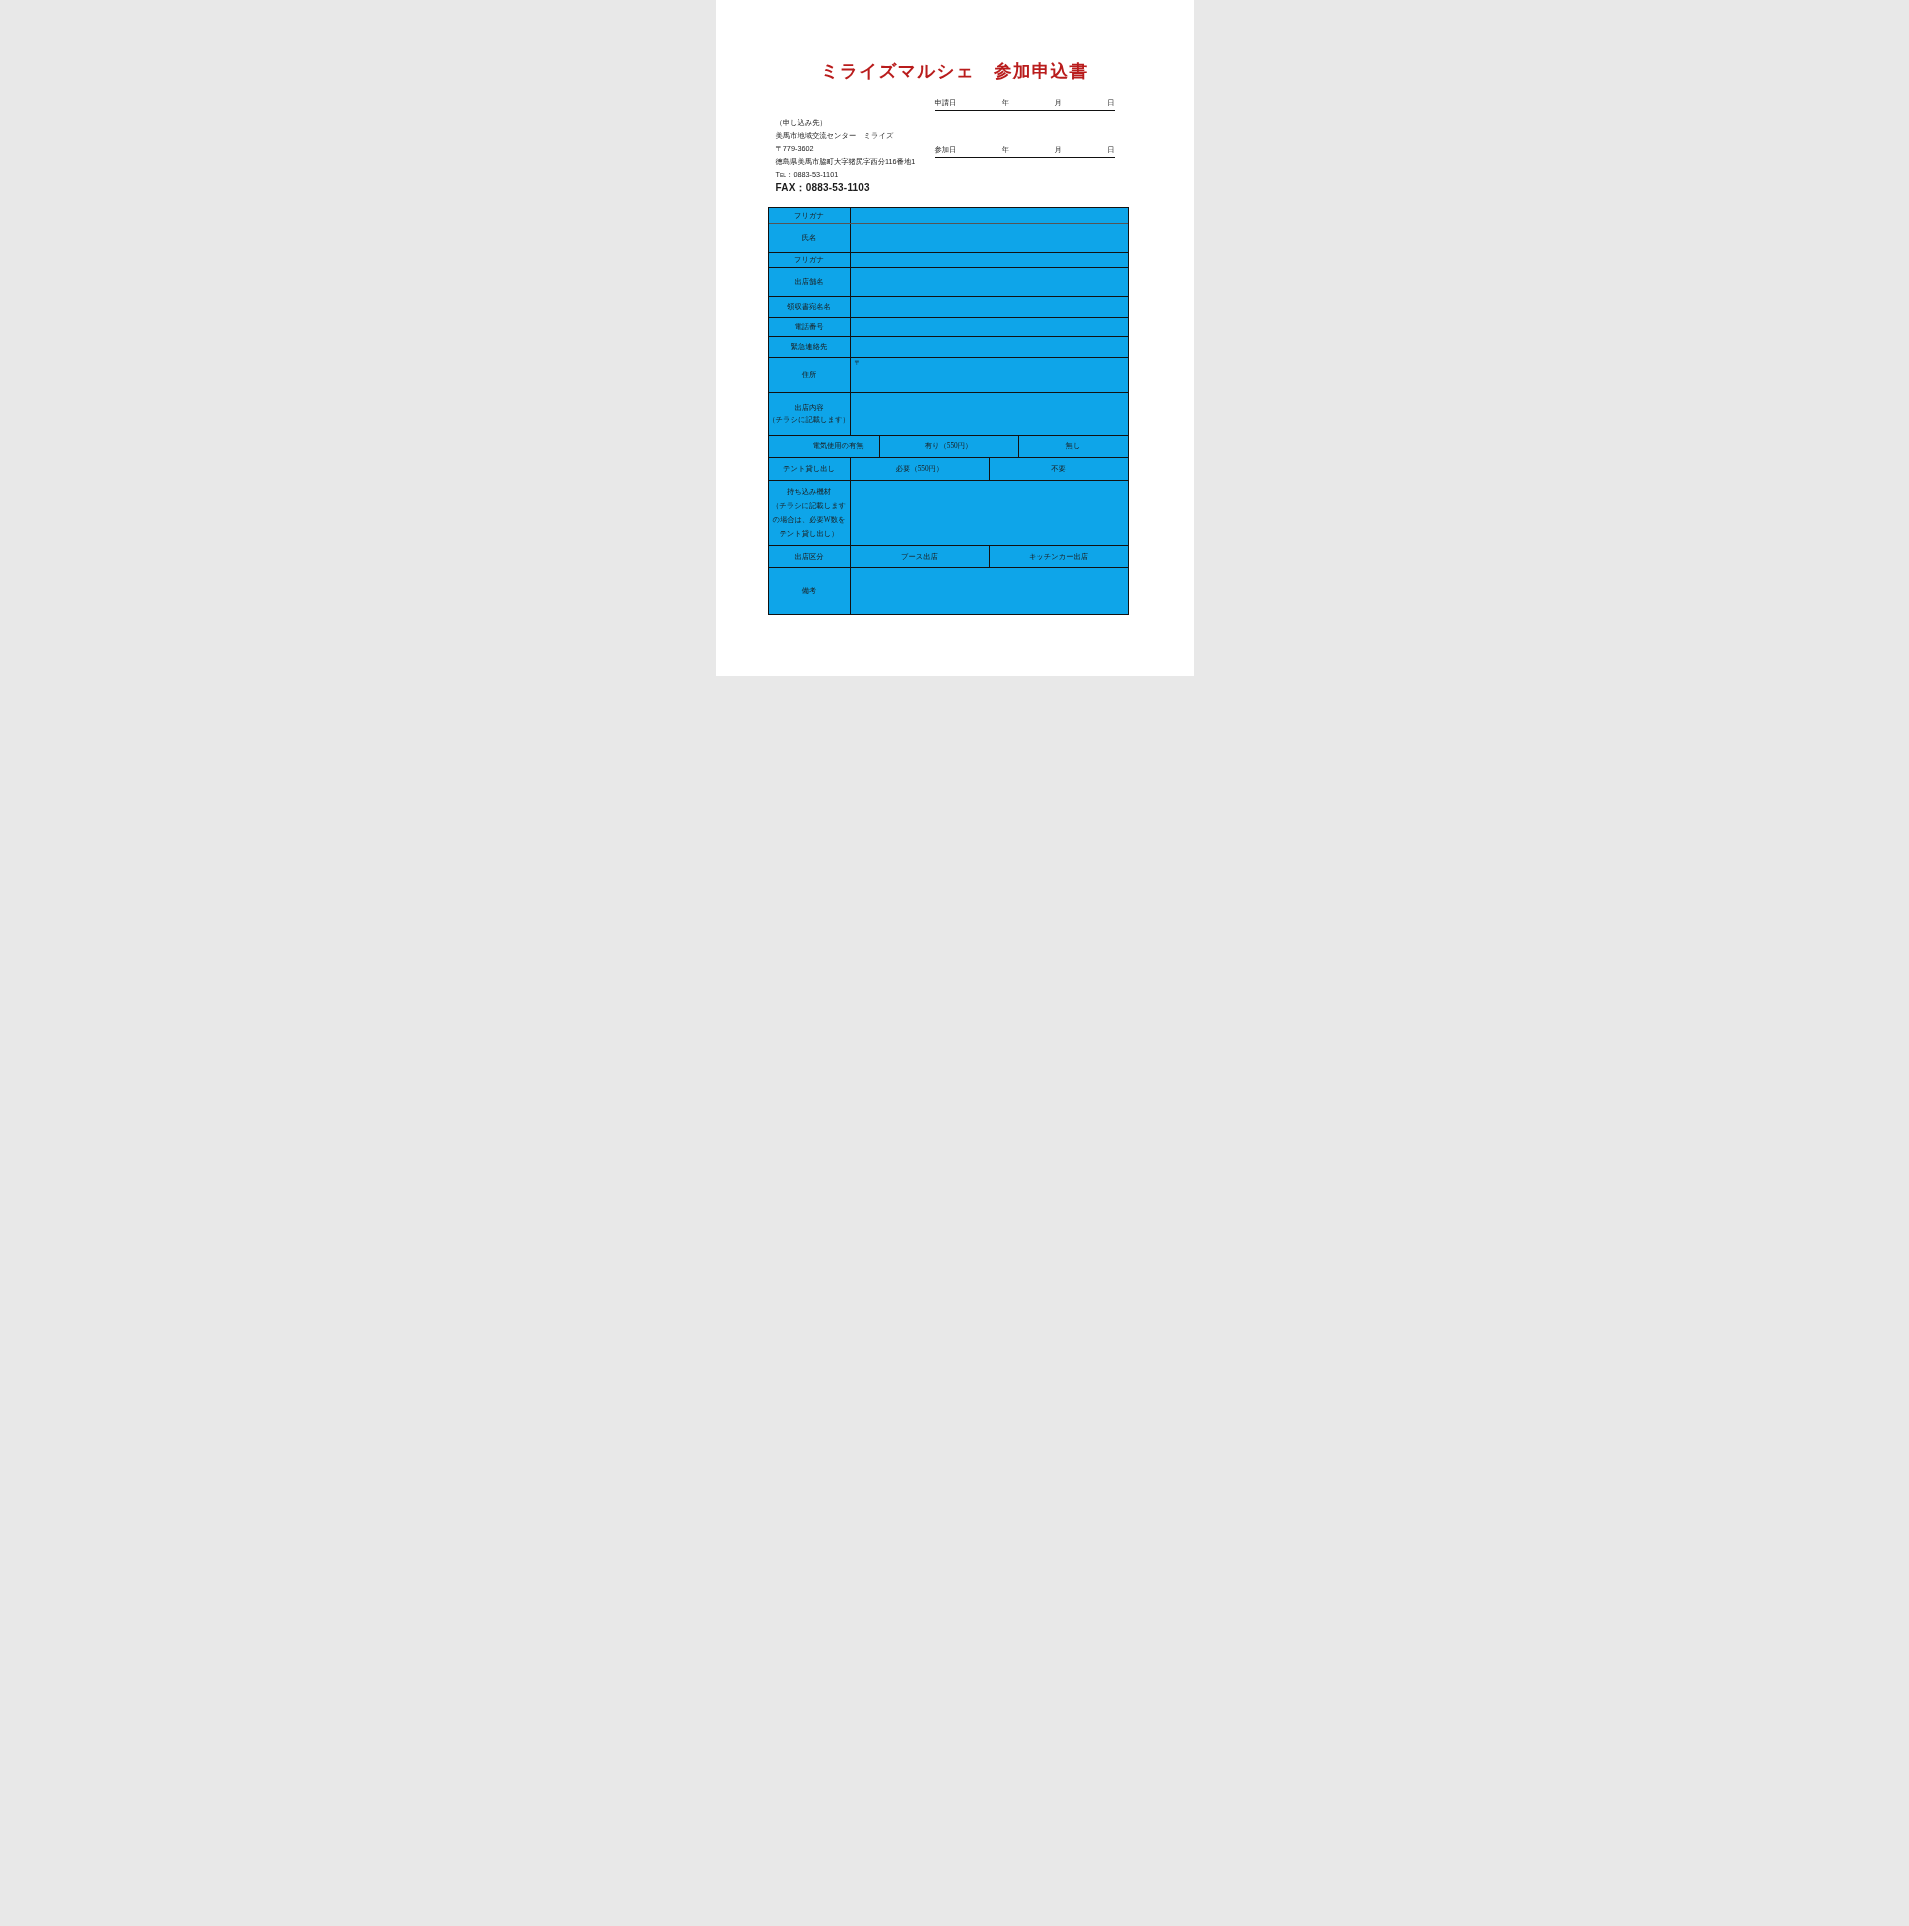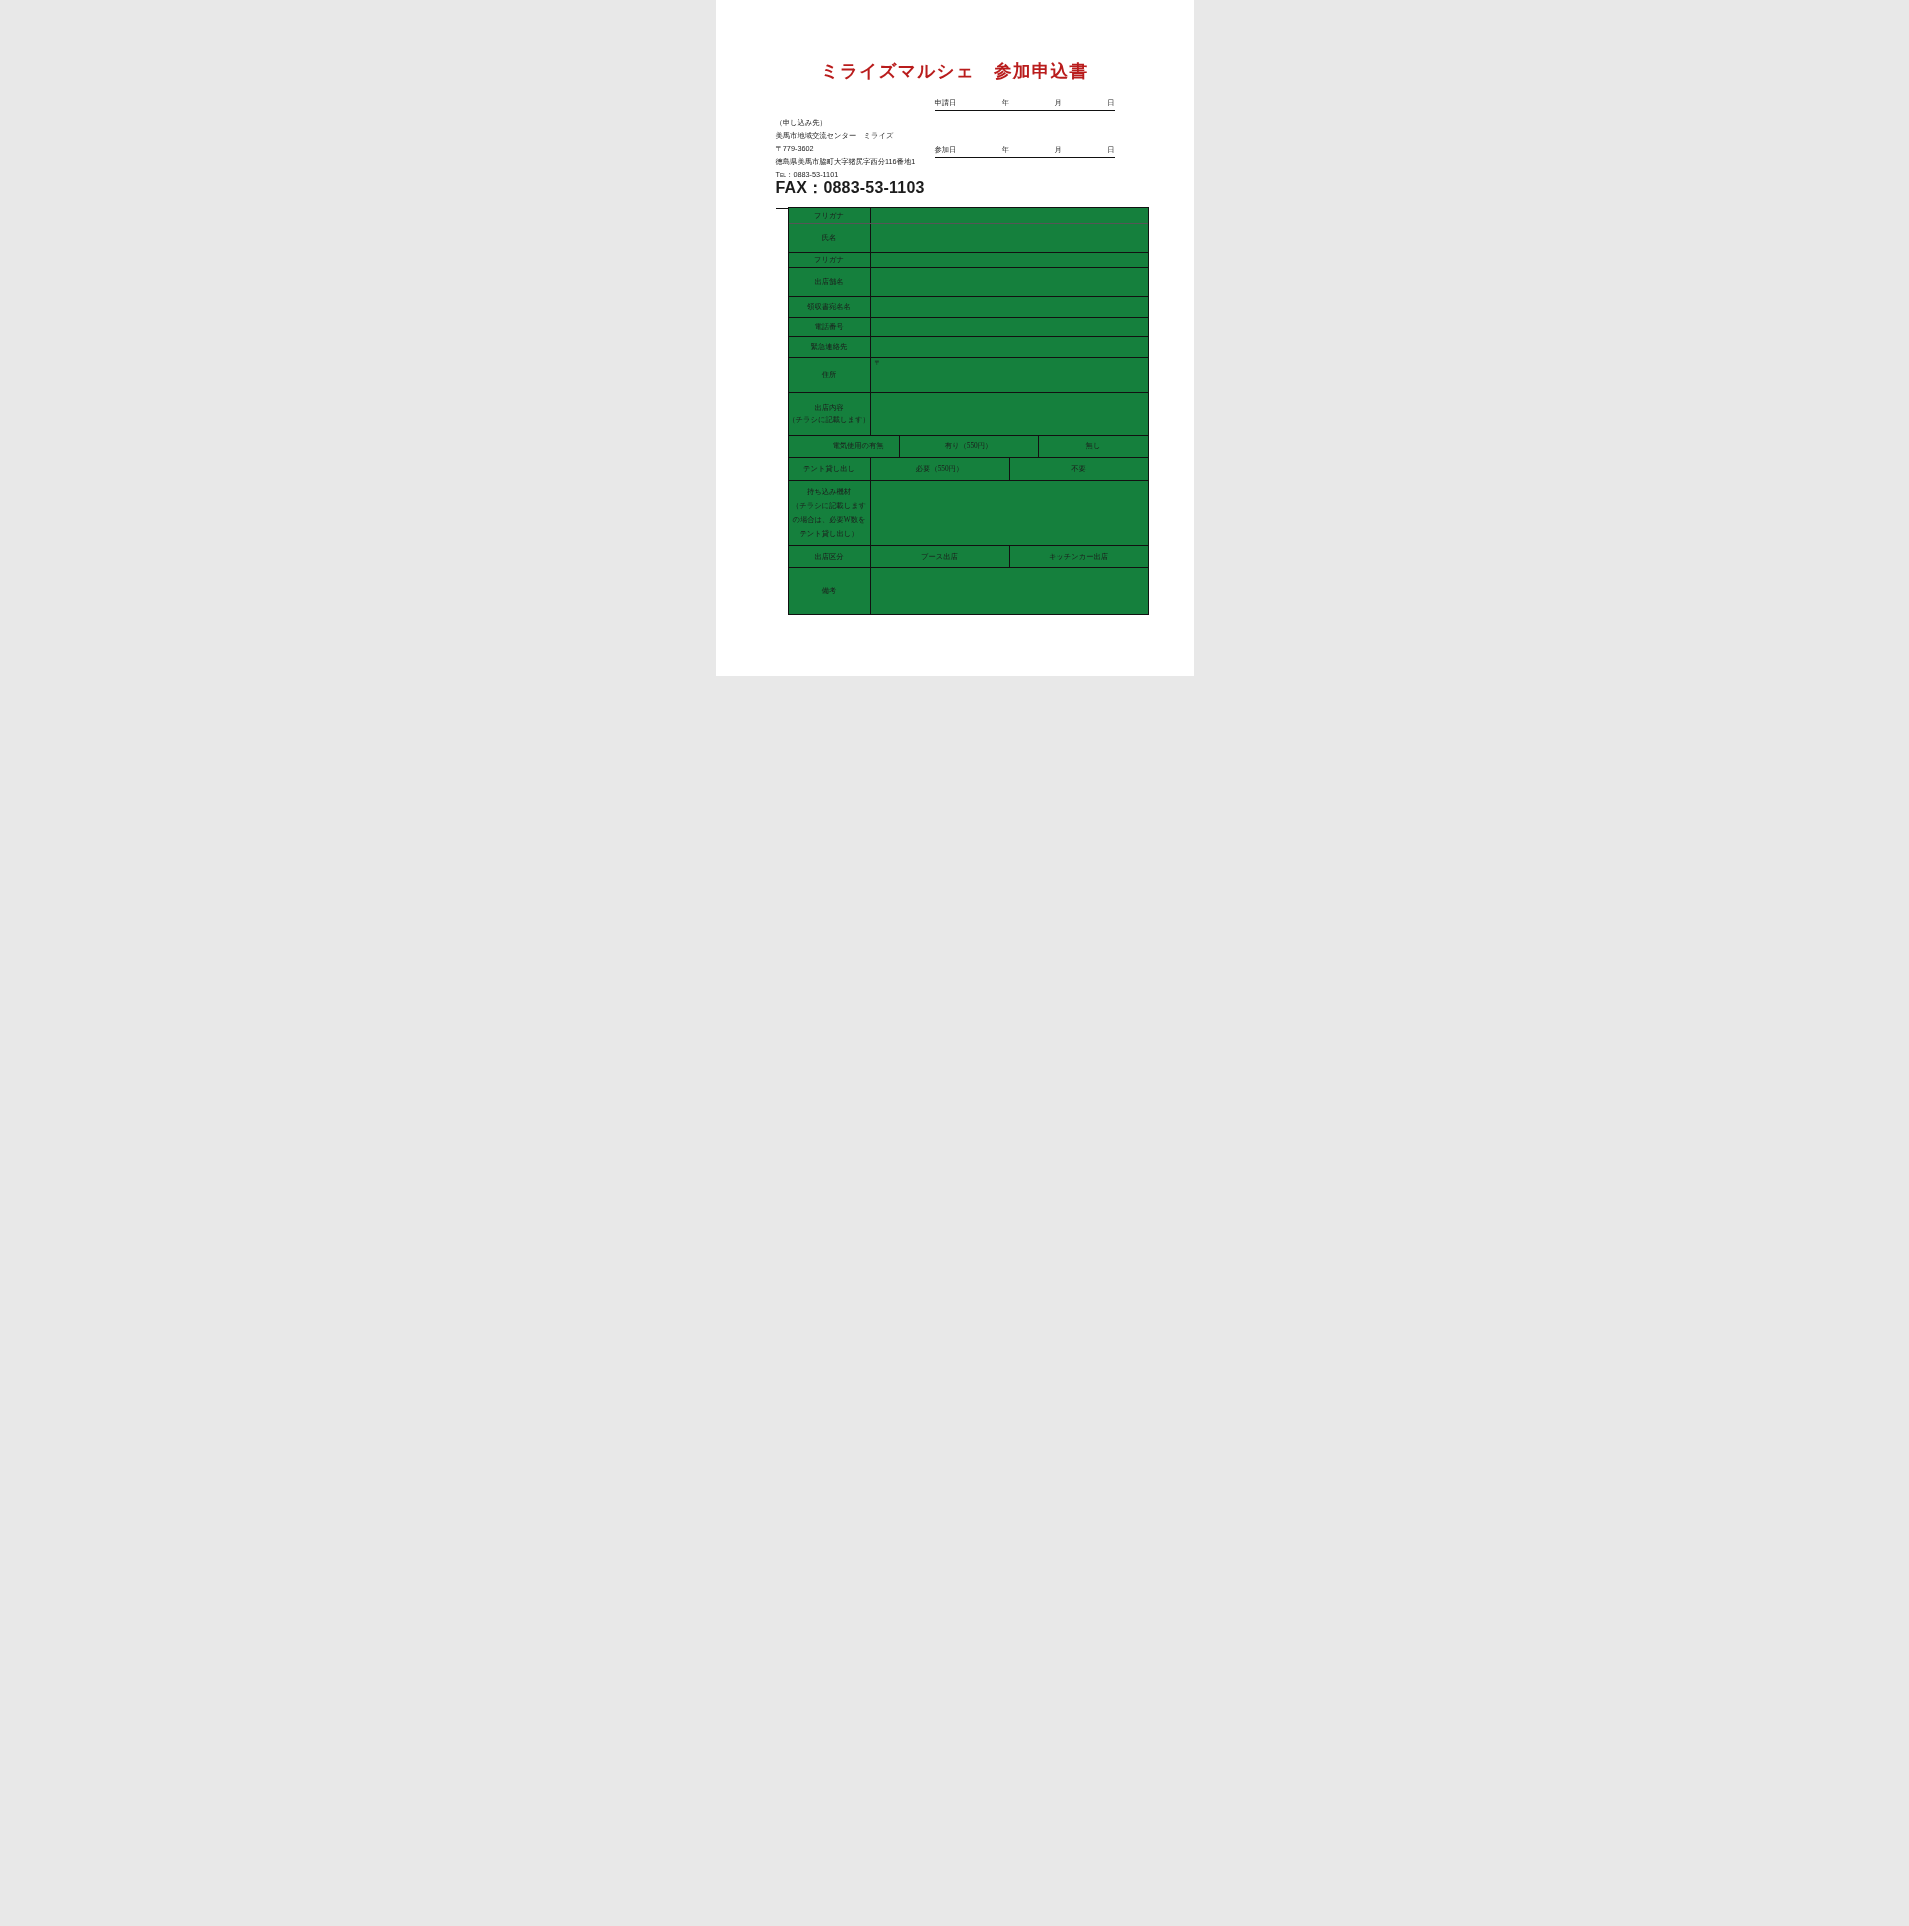--- a/index.html
+++ b/index.html
@@ -37,32 +37,32 @@
   .recipient{
     position:absolute;left:60px;top:116px;width:162px;
     font-family:"Liberation Sans","DejaVu Sans",sans-serif;
     font-size:7.3px;
   }
   .recipient .rline{height:13px;line-height:13px;white-space:nowrap;}
   .tel-el{font-size:5px;}
   .rline.fax{height:14.6px;line-height:14.6px;}
   .fax-inner{
     display:inline-block;
-    font-weight:bold;font-size:16px;
+    font-weight:bold;font-size:10px;
     border-bottom:1.2px solid #111;
     padding-bottom:12px;
     letter-spacing:0.2px;
   }
   
   .ftable{
-    position:absolute;left:72px;top:207px;width:361px;
+    position:absolute;left:52px;top:207px;width:361px;
     box-sizing:border-box;
     border:1.2px solid #111;
     border-bottom-width:1.5px;
-    background:#15803d;
+    background:#0ea5e9;
   }
   .trow{display:flex;box-sizing:border-box;border-top:0.8px solid #111;}
   .trow.first{border-top:none;}
   .trow.thin-top{border-top:0.4px solid #555;}
   .r1{height:15px;}  .r2{height:29px;}  .r3{height:15px;}  .r4{height:29px;}
   .r5{height:21px;}  .r6{height:19px;}  .r7{height:21px;}  .r8{height:35px;}
   .r9{height:43px;} .r10{height:21.6px;padding-left:29px;} .r11{height:23.5px;} .r12{height:65px;}
   .r13{height:22.3px;} .r14{height:47px;}
   .cell{box-sizing:border-box;}
   .lcell{

